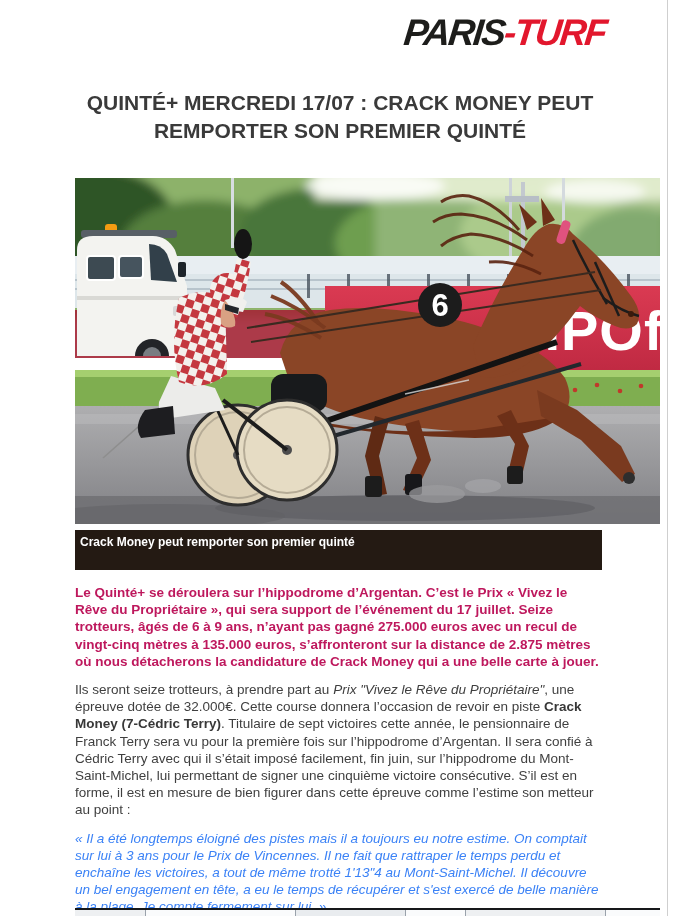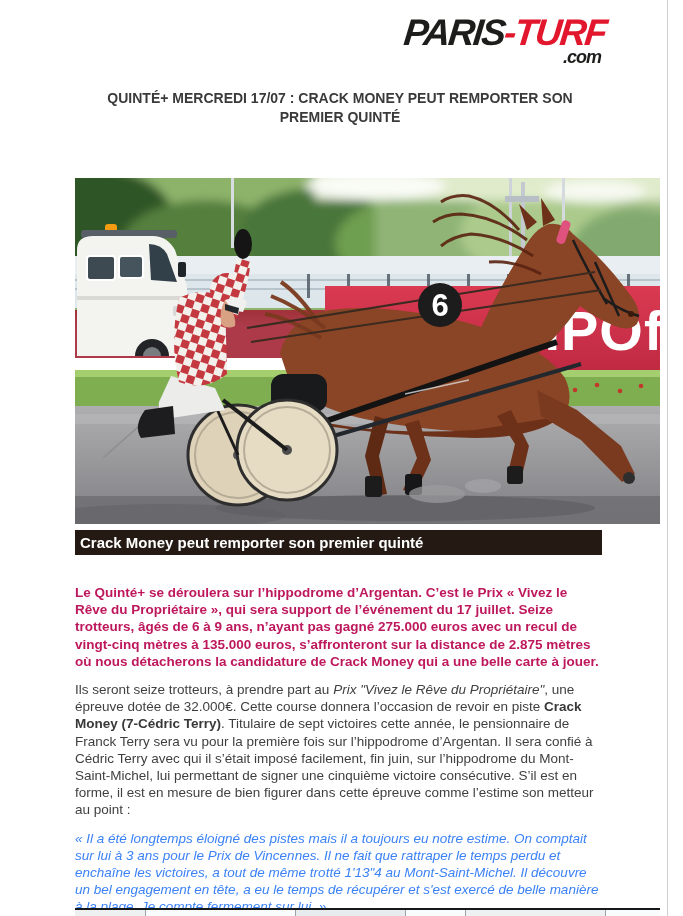--- a/index.html
+++ b/index.html
@@ -12,29 +12,29 @@
   .logo { position:absolute; top:14px; right:78px; text-align:right; line-height:1; }
   .logo-main { font-size:37px; font-weight:bold; font-style:italic;
                letter-spacing:-2px; transform:skewX(-6deg); display:inline-block; }
   .logo-paris { color:#1d1d1b; }
   .logo-turf { color:#e2172d; }
   .logo-com { display:block; font-size:18px; font-weight:bold; font-style:italic;
               color:#1d1d1b; margin-top:-3px; padding-right:4px; letter-spacing:-1px; }
 
   
   .headline { position:absolute; top:89px; left:75px; width:530px;
-              text-align:center; font-size:14px; font-weight:bold;
+              text-align:center; font-size:21px; font-weight:bold;
               color:#3a3a3a; line-height:1.35; }
 
   
   .photo { position:absolute; top:178px; left:75px; width:585px; height:346px; overflow:hidden; }
 
   
-  .caption { position:absolute; top:530px; left:75px; width:527px; height:25px;
-             background:#241a13; color:#fff; font-size:15px; font-weight:bold;
+  .caption { position:absolute; top:530px; left:75px; width:527px; height:40px;
+             background:#241a13; color:#fff; font-size:12px; font-weight:bold;
              line-height:25px; padding:0 5px; white-space:nowrap; overflow:hidden; }
 
   
   .article { position:absolute; top:584px; left:75px; width:524px;
              font-size:13.5px; line-height:17.2px; color:#3f3f3f; }
   .article p { margin-bottom:11px; }
   .p-bold { font-weight:bold; color:#be185d; }
   .race-name { font-style:italic; }
   .horse-bold { font-weight:bold; color:#383838; }
   .quote { font-style:italic; color:#3b82f6; }
@@ -45,21 +45,20 @@
   .table-hint div { height:6px; border-left:1px solid #9aa2ab; }
   .table-hint div:first-child { border-left:none; }
 </style>
 </head>
 <body>
 
 <div class="page">
 
   <div class="logo">
     <span class="logo-main"><span class="logo-paris">PARIS</span><span class="logo-turf">-TURF</span></span>
-    <span class="logo-com">.com</span>
   </div>
 
   <h1 class="headline">QUINTÉ+ MERCREDI 17/07 : CRACK MONEY PEUT REMPORTER SON PREMIER QUINTÉ</h1>
 
   <div class="photo">
     <svg width="585" height="346" viewBox="0 0 585 346" xmlns="http://www.w3.org/2000/svg">
       <defs>
         <filter id="blur4">
             <feGaussianBlur stdDeviation="5"></feGaussianBlur>
           </filter>

